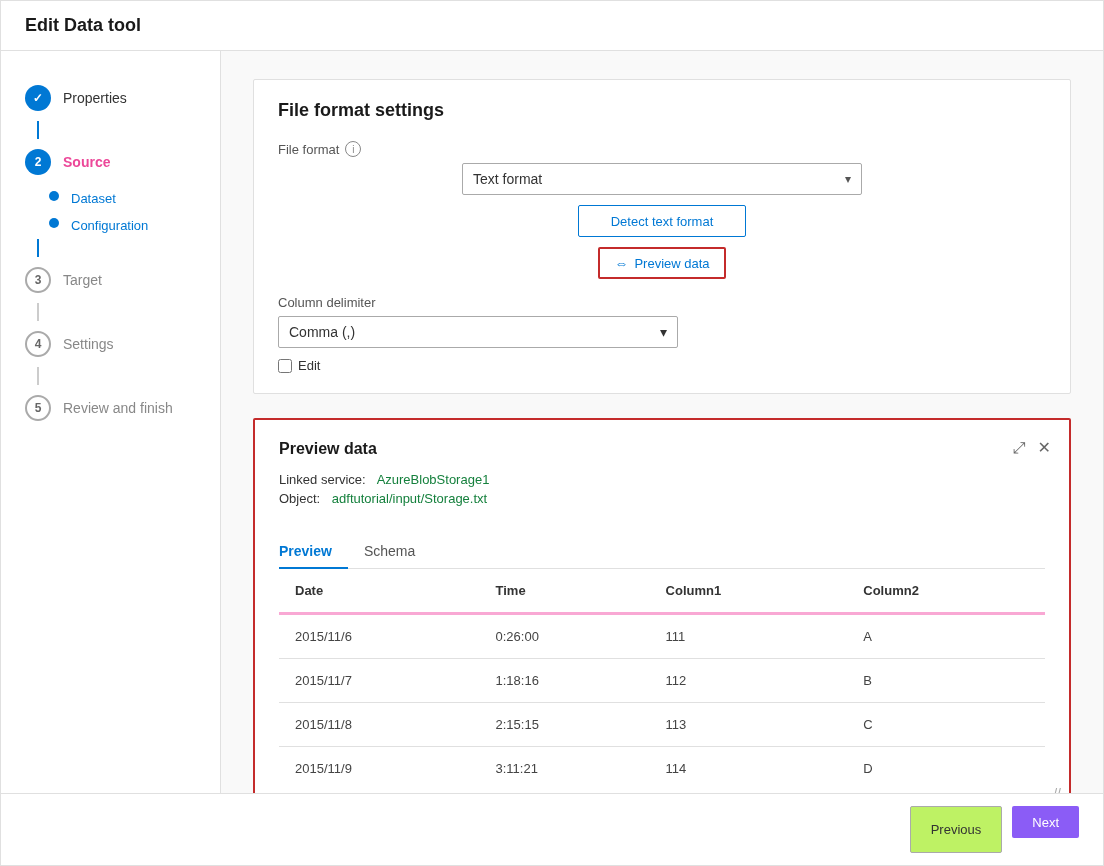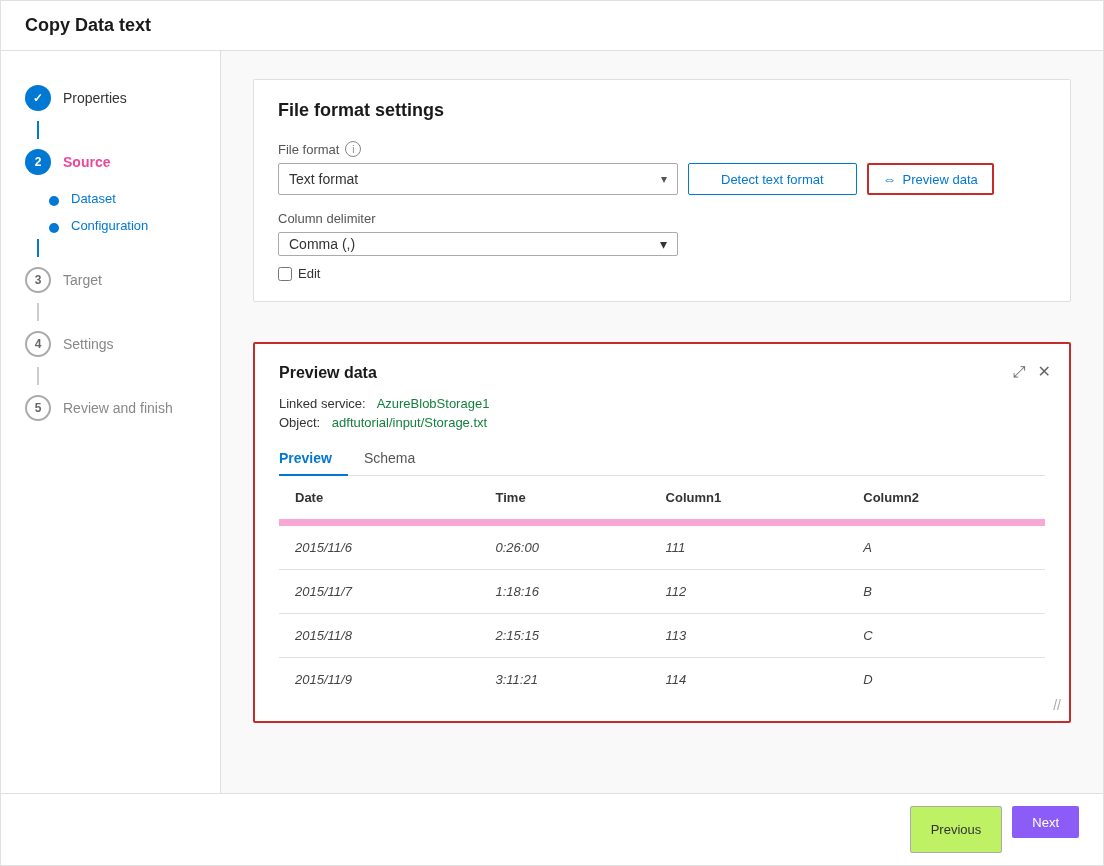--- a/index.html
+++ b/index.html
@@ -103,21 +103,21 @@
       margin-left: 36px;
     }
 
     .sidebar-connector.inactive {
       background: #ccc;
     }
 
     
     .sidebar-subitem {
       display: flex;
-      align-items: flex-end;
+      align-items: flex-start;
       gap: 12px;
       padding: 6px 24px 6px 48px;
       cursor: pointer;
     }
 
     .sub-dot {
       width: 10px;
       height: 10px;
       border-radius: 50%;
       background: #0078d4;
@@ -130,21 +130,21 @@
     }
 
     
     .content-area {
       flex: 1;
       background: #f9f9f9;
       overflow-y: auto;
       padding: 28px 32px;
       display: flex;
       flex-direction: column;
-      gap: 16px;
+      gap: 0;
     }
 
     .section-title {
       font-size: 18px;
       font-weight: 600;
       color: #1a1a1a;
       margin-bottom: 20px;
     }
 
     
@@ -176,20 +176,21 @@
       font-size: 10px;
       color: #888;
       cursor: pointer;
     }
 
     .format-row {
       display: flex;
       align-items: center;
       gap: 10px;
       margin-bottom: 16px;
+      flex-direction: column;
     }
 
     .select-dropdown {
       width: 400px;
       height: 32px;
       border: 1px solid #aaa;
       border-radius: 2px;
       background: #fff;
       padding: 0 10px;
       font-size: 14px;
@@ -236,21 +237,21 @@
       font-size: 14px;
       color: #0078d4;
     }
 
     .delimiter-row {
       margin-bottom: 10px;
     }
 
     .delimiter-select {
       width: 400px;
-      height: 24px;
+      height: 32px;
       border: 1px solid #aaa;
       border-radius: 2px;
       background: #fff;
       padding: 0 10px;
       font-size: 14px;
       color: #333;
       display: flex;
       align-items: center;
       justify-content: space-between;
       cursor: pointer;
@@ -317,21 +318,21 @@
       color: #666;
       font-size: 16px;
       padding: 2px;
     }
 
     
     .tabs-row {
       display: flex;
       border-bottom: 1px solid #e0e0e0;
       margin-bottom: 0;
-      margin-top: 12px;
+      margin-top: 29px;
     }
 
     .tab {
       padding: 8px 16px 8px 0;
       font-size: 14px;
       cursor: pointer;
       color: #555;
       border-bottom: 2px solid transparent;
       margin-bottom: -1px;
       margin-right: 16px;
@@ -344,37 +345,36 @@
     }
 
     
     .preview-table {
       width: 100%;
       border-collapse: collapse;
       margin-top: 0;
     }
 
     .preview-table thead tr {
-      border-bottom: 7px solid #f9a8d4;
+      border-bottom: 3px solid #f9a8d4;
     }
 
     .preview-table th {
       text-align: left;
       padding: 14px 16px;
       font-size: 13px;
       font-weight: 600;
       color: #333;
     }
 
     .preview-table td {
       padding: 14px 16px;
       font-size: 13px;
       color: #444;
       border-bottom: 1px solid #e0e0e0;
-      font-style: italic;
     }
 
     .preview-table tbody tr:last-child td {
       border-bottom: none;
     }
 
     
     .bottom-bar {
       border-top: 1px solid #e0e0e0;
       padding: 12px 24px;
@@ -413,21 +413,21 @@
       color: #aaa;
       font-size: 14px;
     }
   </style>
 </head>
 <body>
 
 <div class="app-container">
 
   <div class="app-header">
-    <span>Copy Data text</span>
+    <span>Edit Data tool</span>
   </div>
 
   <div class="main-layout">
 
     <div class="sidebar">
 
       <div class="sidebar-item">
         <div class="step-circle completed">✓</div>
         <span class="step-label">Properties</span>
       </div>

